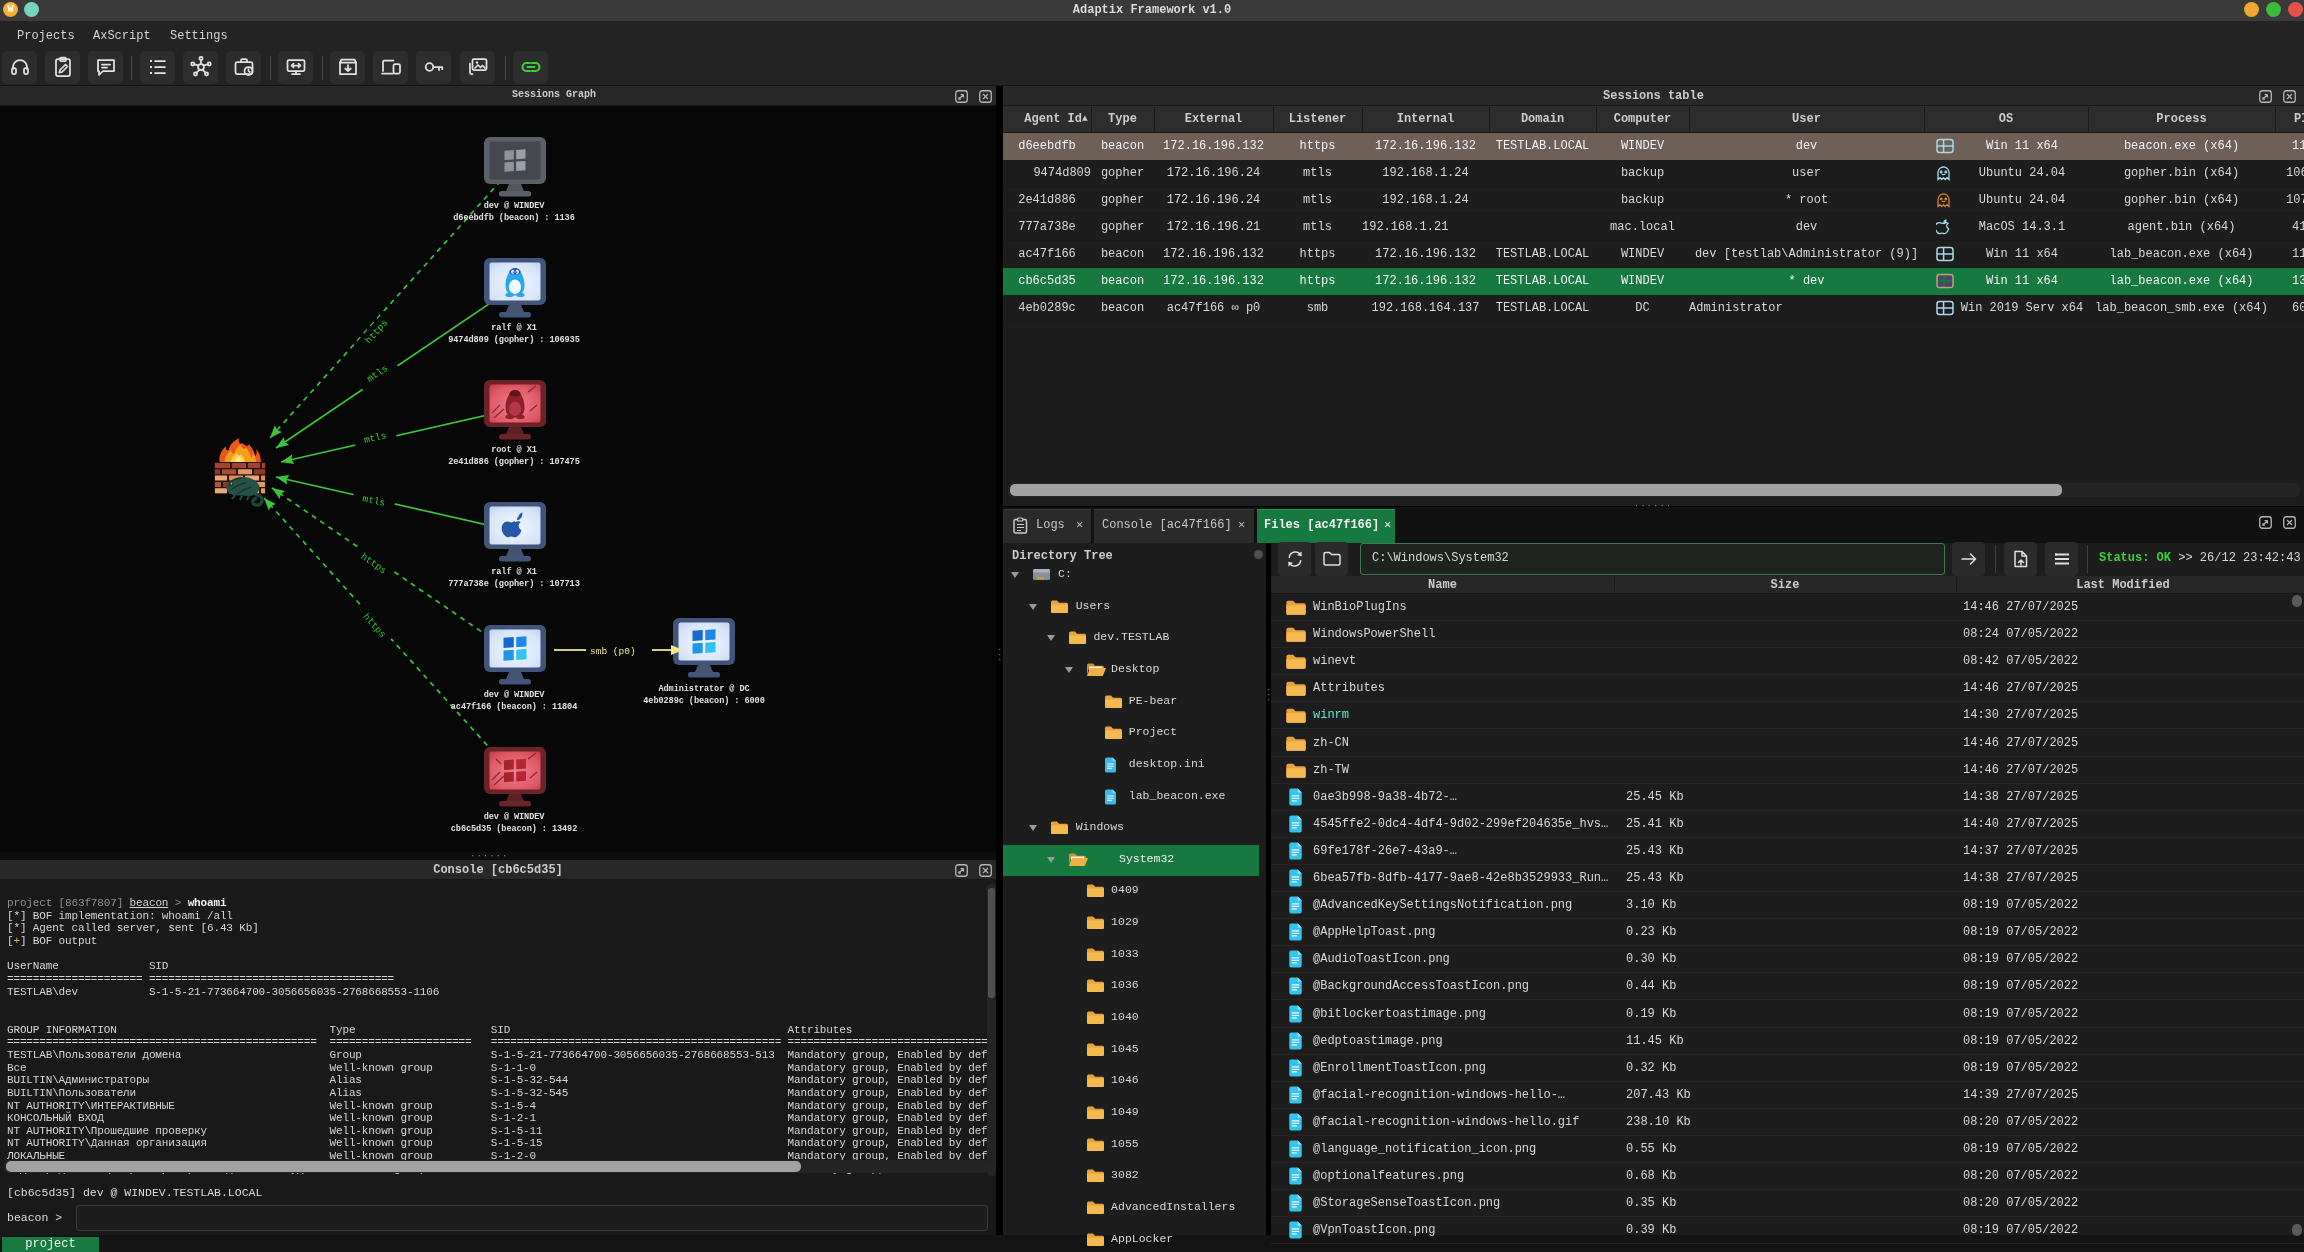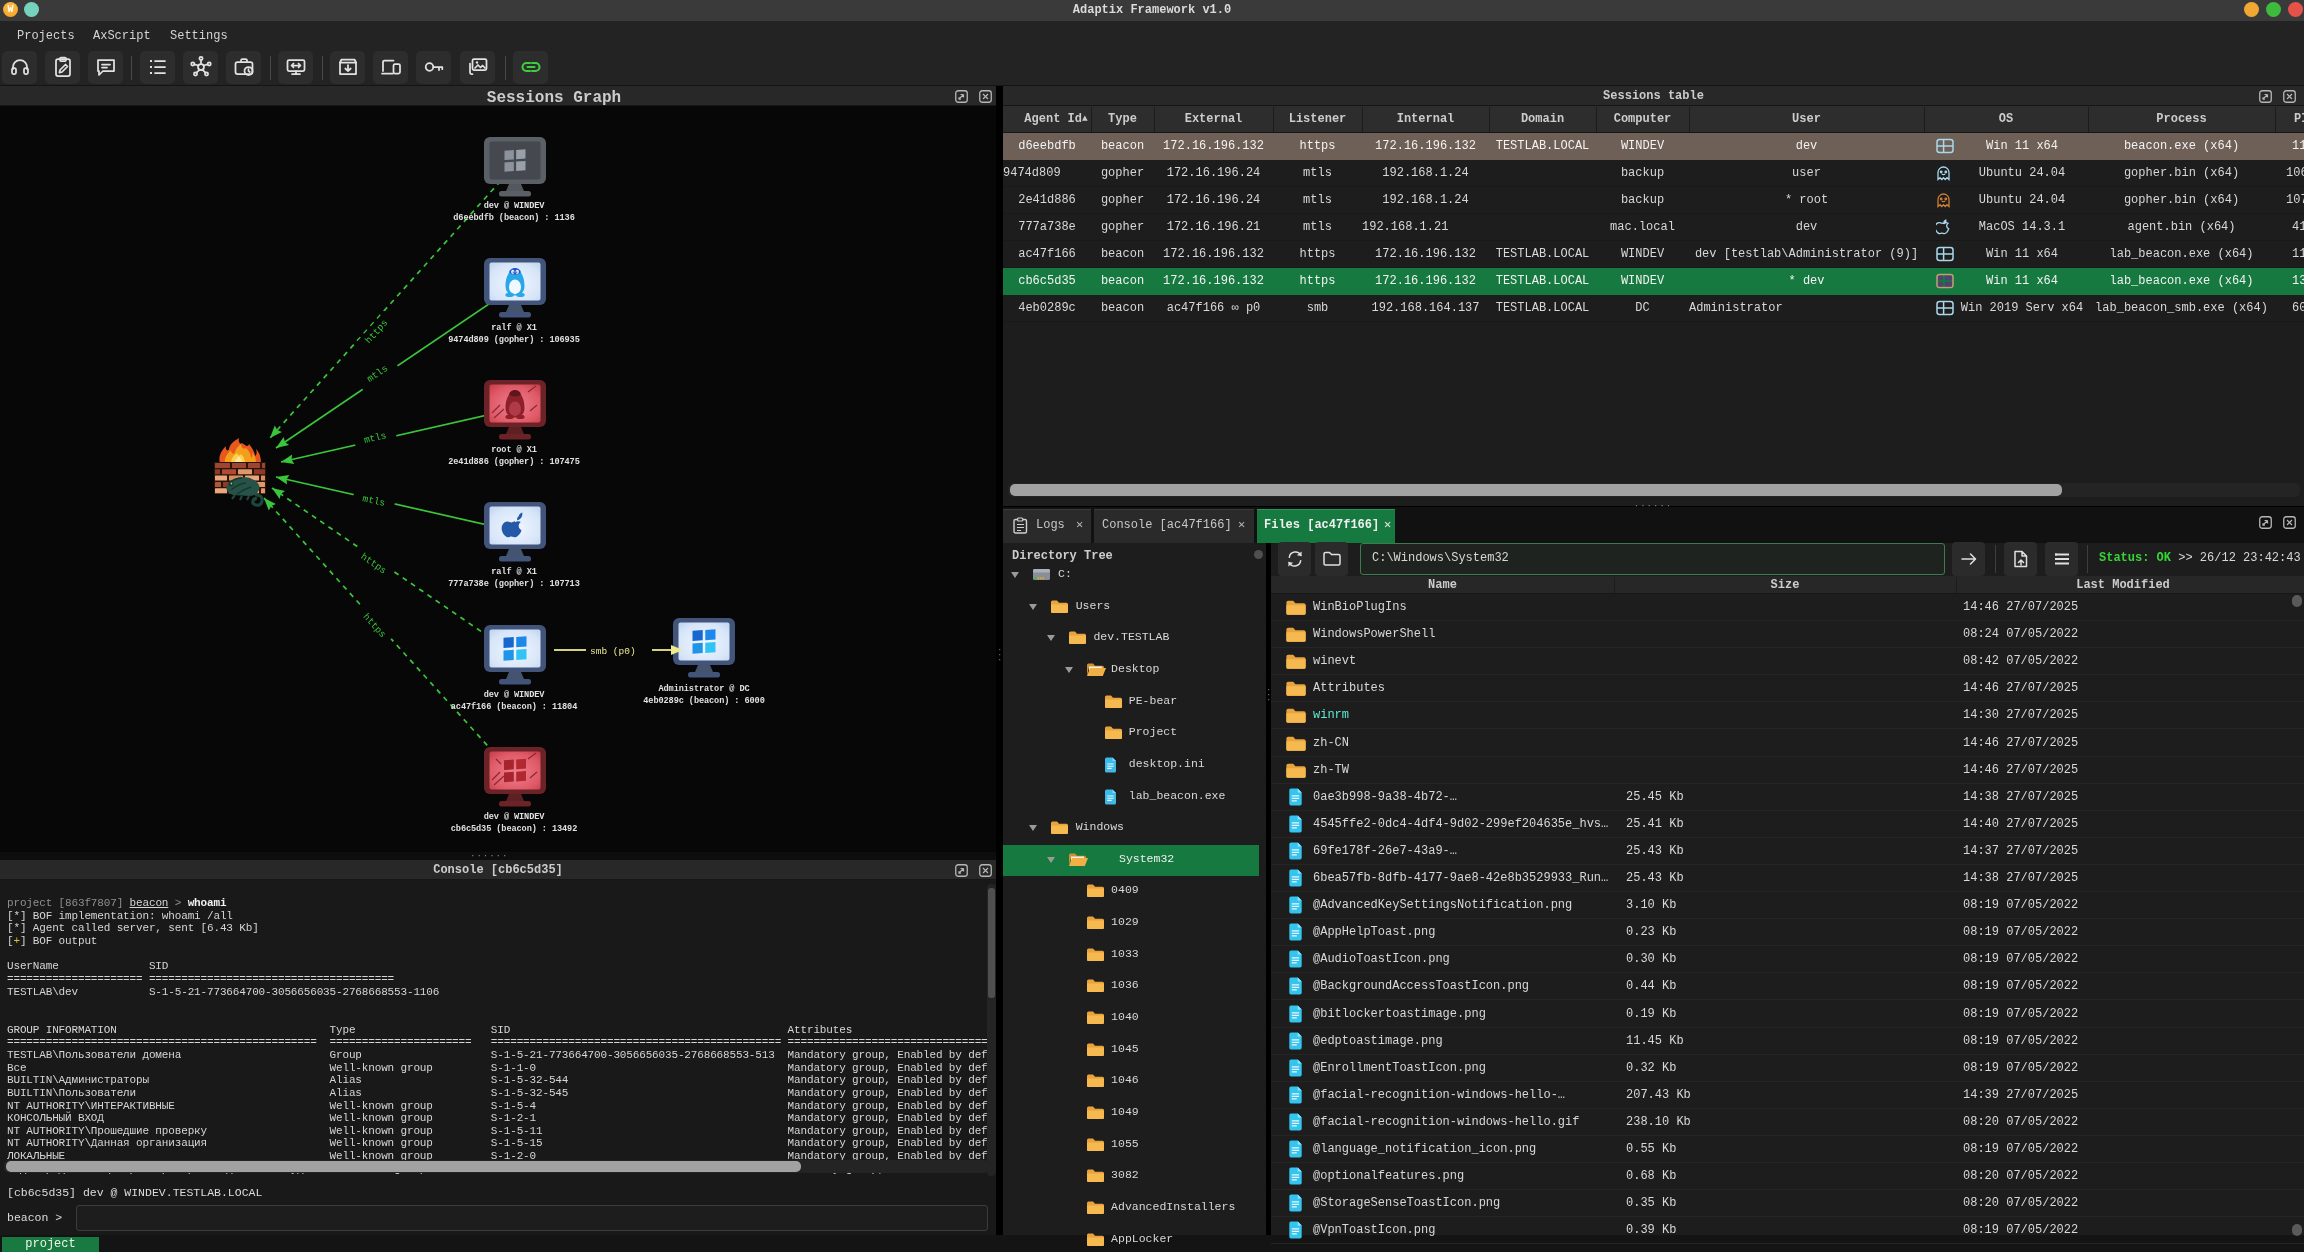--- a/index.html
+++ b/index.html
@@ -103,21 +103,21 @@
       <circle cx="10" cy="6.5" r="1.2" fill="#e2e2e2"></circle>
     </svg>
   </div>
 <div class="a" style="left:505px;top:56px;width:1px;height:24px;background:#4a4a4a"></div>
 <div class="a" style="left:513px;top:51px;width:35px;height:33px;background:#2d2d2d;border-radius:5px">
     <svg width="22" height="22" viewBox="0 0 22 22" style="margin:5px auto 0;display:block">
       <path style="stroke:#3ecf3e;stroke-width:2.1;fill:none;stroke-linecap:round;stroke-linejoin:round" d="M10 7 h-3.5 a4 4 0 0 0 0 8 h3.5 M12 7 h3.5 a4 4 0 0 1 0 8 H12 M7.5 11 h7"></path>
     </svg>
   </div>
 <div class="a" style="left:0px;top:86px;width:996px;height:20px;background:#282828;border-bottom:1px solid #161616"></div>
-<div class="a" style="left:0px;top:89px;width:1108px;text-align:center;font-size:16px;font-weight:bold;color:#cccccc">Sessions Graph</div>
+<div class="a" style="left:0px;top:89px;width:1108px;text-align:center;font-size:10px;font-weight:bold;color:#cccccc">Sessions Graph</div>
 <div class="a" style="left:955px;top:90px">
     <svg width="13" height="13" viewBox="0 0 13 13">
       <rect x="0.75" y="0.75" width="11.5" height="11.5" rx="2.5" style="stroke:#b6b6b6;stroke-width:1.3;fill:none"></rect>
       <path d="M4 9 8.5 4.5 M8.5 4.5 h-3 M8.5 4.5 v3 M4 7.2 v1.9 h1.9" style="stroke:#b6b6b6;stroke-width:1.2;fill:none"></path>
     </svg>
   </div>
 <div class="a" style="left:979px;top:90px">
     <svg width="13" height="13" viewBox="0 0 13 13">
       <rect x="0.75" y="0.75" width="11.5" height="11.5" rx="2.5" style="stroke:#b6b6b6;stroke-width:1.3;fill:none"></rect>
       <path d="M4 4 L9 9 M9 4 L4 9" style="stroke:#b6b6b6;stroke-width:1.2;fill:none"></path>
@@ -427,21 +427,21 @@
 <div class="a" style="left:1936px;top:138px">
     <svg width="18" height="16" viewBox="0 0 18 16">
       <rect x="1" y="1.5" width="16" height="13" rx="2.5" style="stroke:#a8d8ec;stroke-width:1.5;fill:none"></rect>
       <path d="M7.6 1.5 V14.5 M1 8 H17" style="stroke:#a8d8ec;stroke-width:1.5"></path>
     </svg>
   </div>
 <div class="a" style="left:1956px;top:139px;width:132px;text-align:center;font-size:12px;color:#f2f2f2;white-space:nowrap">Win 11 x64</div>
 <div class="a" style="left:2088px;top:139px;width:187px;text-align:center;font-size:12px;color:#f2f2f2;white-space:nowrap">beacon.exe (x64)</div>
 <div class="a" style="left:2292px;top:139px;font-size:12px;color:#f2f2f2">1136</div>
 <div class="a" style="left:1003px;top:186px;width:1301px;height:1px;background:#191919"></div>
-<div class="a" style="left:1003px;top:166px;width:88px;text-align:left;font-size:12px;color:#d8d8d8;white-space:nowrap">9474d809</div>
+<div class="a" style="left:1003px;top:166px;width:88px;text-align:right;font-size:12px;color:#d8d8d8;white-space:nowrap">9474d809</div>
 <div class="a" style="left:1091px;top:166px;width:63px;text-align:center;font-size:12px;color:#d8d8d8;white-space:nowrap">gopher</div>
 <div class="a" style="left:1154px;top:166px;width:119px;text-align:center;font-size:12px;color:#d8d8d8;white-space:nowrap">172.16.196.24</div>
 <div class="a" style="left:1273px;top:166px;width:89px;text-align:center;font-size:12px;color:#d8d8d8;white-space:nowrap">mtls</div>
 <div class="a" style="left:1362px;top:166px;width:127px;text-align:center;font-size:12px;color:#d8d8d8;white-space:nowrap">192.168.1.24</div>
 <div class="a" style="left:1489px;top:166px;width:107px;text-align:center;font-size:12px;color:#d8d8d8;white-space:nowrap"></div>
 <div class="a" style="left:1596px;top:166px;width:93px;text-align:center;font-size:12px;color:#d8d8d8;white-space:nowrap">backup</div>
 <div class="a" style="left:1689px;top:166px;width:235px;text-align:center;font-size:12px;color:#d8d8d8;white-space:nowrap">user</div>
 <div class="a" style="left:1936px;top:165px">
     <svg width="15" height="16" viewBox="0 0 15 16" style="stroke:#a8d8ec;fill:none;stroke-width:1.3">
       <path d="M2 14.5 V7.5 a5.5 5.5 0 0 1 11 0 V14.5 l-2-1.8 -1.8 1.8 -1.7-1.8 -1.7 1.8 -1.8-1.8 z"></path>

